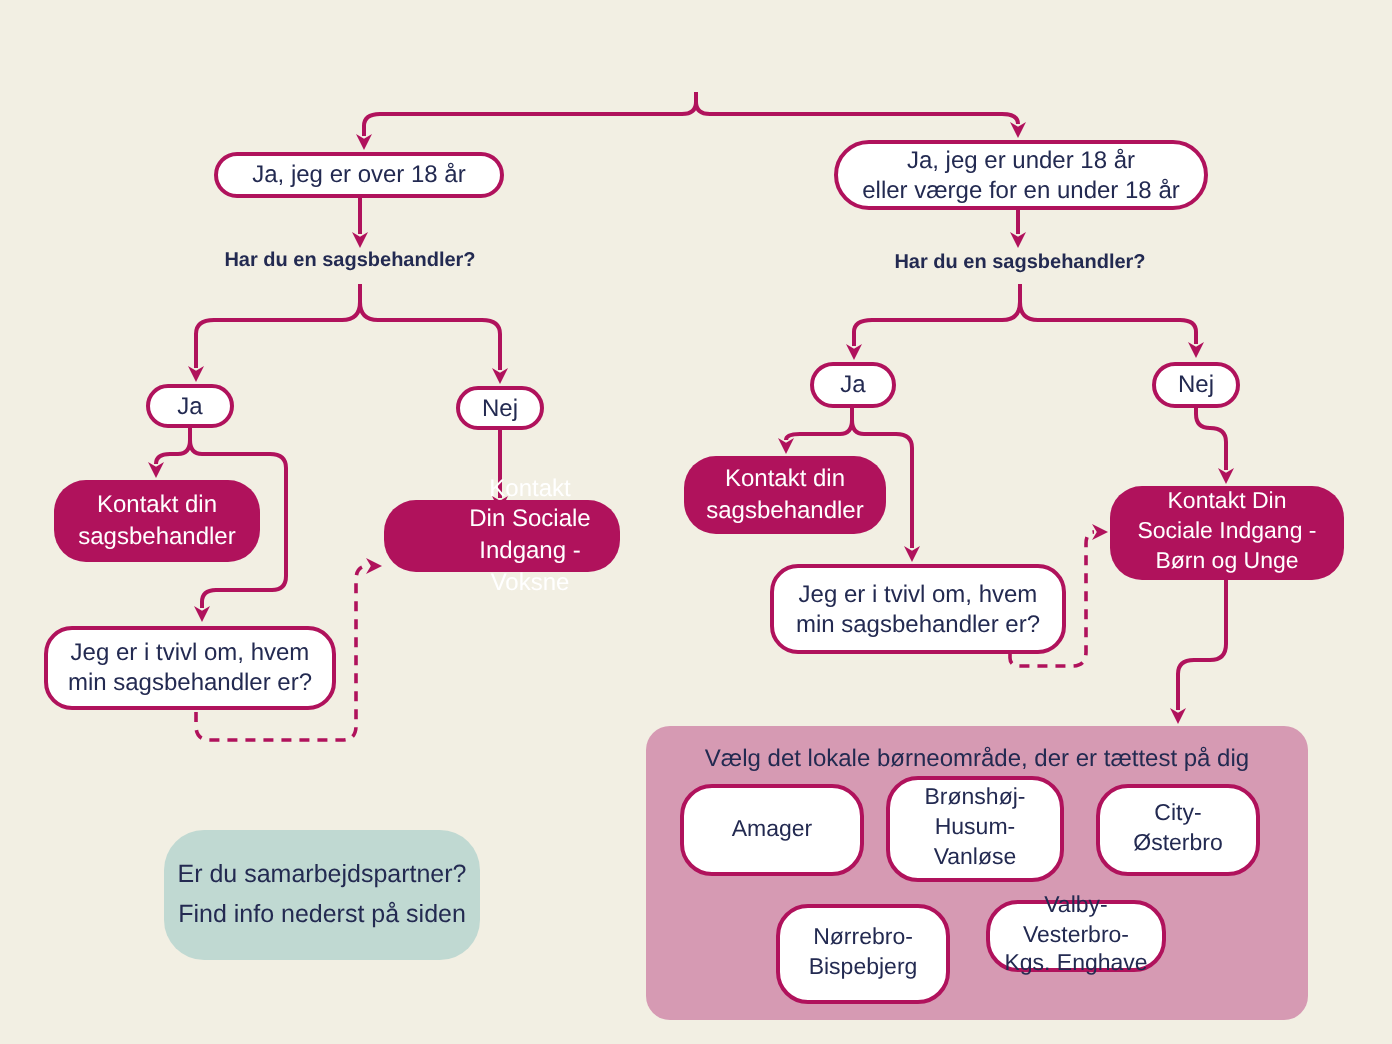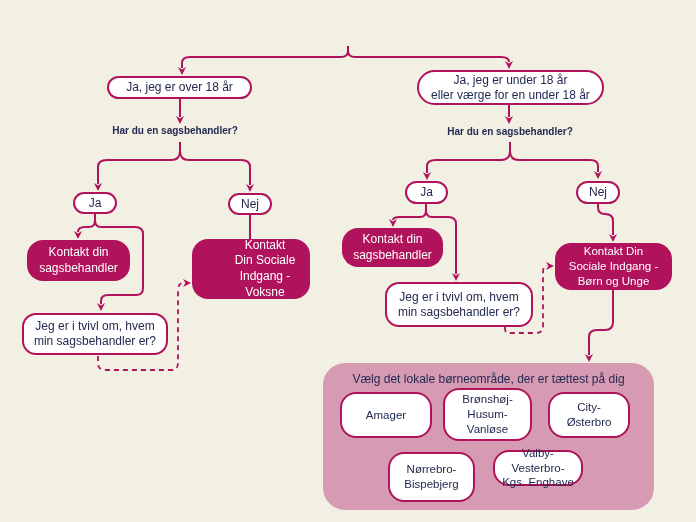--- a/index.html
+++ b/index.html
@@ -43,21 +43,21 @@
     background:var(--accent-magenta);color:#fff;font-weight:normal;
     border-radius:16px;font-size:12px;line-height:1.3;
   }
   .result.small-font{font-size:11.5px;}
   .doubt{
     background:#fff;border:2px solid var(--accent-magenta);
     border-radius:14px;font-size:12px;color:var(--text-navy);
   }
   .panel{
     position:absolute;left:323px;top:363px;width:331px;height:147px;
-    background:var(--panel-pink);border-radius:22px;z-index:1;
+    background:var(--panel-pink);border-radius:12px;z-index:1;
   }
   .panel-title{
     position:absolute;left:0;top:9px;width:100%;text-align:center;
     font-size:12px;color:var(--text-navy);
   }
   .area-box{
     position:absolute;box-sizing:border-box;
     background:#fff;border:2px solid var(--accent-magenta);border-radius:16px;
     display:flex;align-items:center;justify-content:center;text-align:center;
     font-size:11.5px;line-height:1.3;color:var(--text-navy);
@@ -123,21 +123,21 @@
   <div class="question" style="left:430px;top:126px;width:160px;">Har du en sagsbehandler?</div>
 
   <div class="node pill small-pill" style="left:73px;top:192px;width:44px;height:22px;">Ja</div>
   <div class="node pill small-pill" style="left:228px;top:193px;width:44px;height:22px;">Nej</div>
 
   <div class="node pill small-pill" style="left:405px;top:181px;width:43px;height:23px;">Ja</div>
   <div class="node pill small-pill" style="left:576px;top:181px;width:44px;height:23px;">Nej</div>
 
   <div class="node result" style="left:27px;top:240px;width:103px;height:41px;">Kontakt din
 sagsbehandler</div>
-  <div class="node result" style="left:192px;top:239px;width:118px;height:60px;padding-left:28px;">Kontakt
+  <div class="node result" style="left:192px;top:250px;width:118px;height:36px;padding-left:28px;">Kontakt
 Din Sociale
 Indgang - Voksne</div>
   <div class="node result" style="left:342px;top:228px;width:101px;height:39px;">Kontakt din
 sagsbehandler</div>
   <div class="node result small-font" style="left:555px;top:243px;width:117px;height:47px;">Kontakt Din
 Sociale Indgang -
 Børn og Unge</div>
 
   <div class="node doubt" style="left:22px;top:313px;width:146px;height:42px;">Jeg er i tvivl om, hvem
 min sagsbehandler er?</div>
@@ -152,14 +152,16 @@
 Vanløse</div>
     <div class="area-box" style="left:225px;top:29px;width:82px;height:46px;">City-
 Østerbro</div>
     <div class="area-box" style="left:65px;top:89px;width:87px;height:50px;">Nørrebro-
 Bispebjerg</div>
     <div class="area-box" style="left:170px;top:87px;width:90px;height:36px;">Valby-
 Vesterbro-
 Kgs. Enghave</div>
   </div>
 
+  <div class="note">Er du samarbejdspartner?
+Find info nederst på siden</div>
 
 </div>
 
 </body></html>

